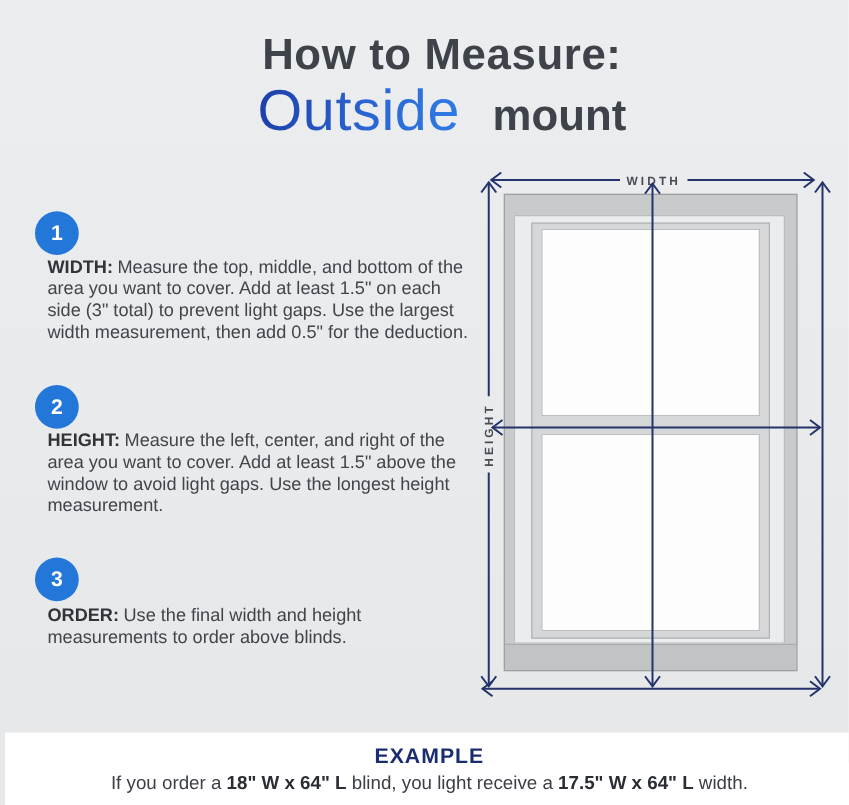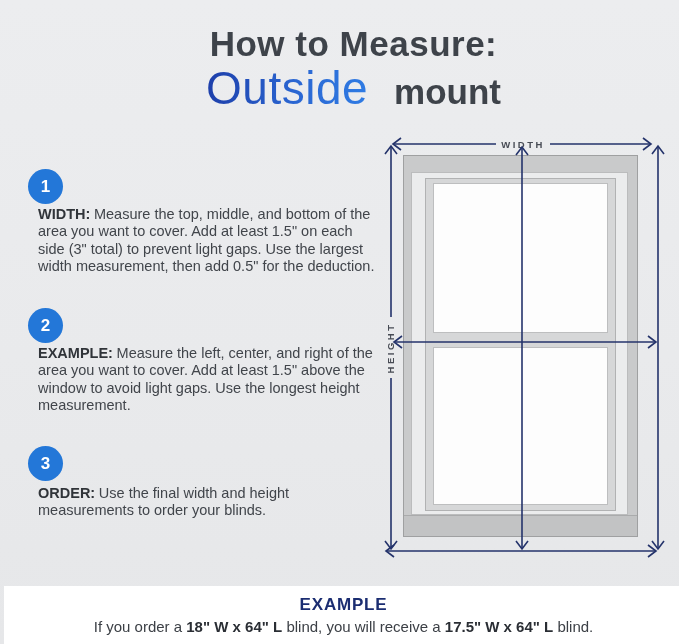--- a/index.html
+++ b/index.html
@@ -91,24 +91,24 @@
     <div class="title-line1">How to Measure:</div>
     <div class="title-line2">
       <span class="title-highlight">Outside</span><span class="title-suffix">mount</span>
     </div>
   </div>
 
   <div class="step-badge badge-1">1</div>
   <p class="step-text text-1"><b class="step-label">WIDTH:</b><span>Measure the top, middle, and bottom of the area you want to cover. Add at least 1.5" on each side (3" total) to prevent light gaps. Use the largest width measurement, then add 0.5" for the deduction.</span></p>
 
   <div class="step-badge badge-2">2</div>
-  <p class="step-text text-2"><b class="step-label">EXAMPLE:</b><span>Measure the left, center, and right of the area you want to cover. Add at least 1.5" above the window to avoid light gaps. Use the longest height measurement.</span></p>
+  <p class="step-text text-2"><b class="step-label">HEIGHT:</b><span>Measure the left, center, and right of the area you want to cover. Add at least 1.5" above the window to avoid light gaps. Use the longest height measurement.</span></p>
 
   <div class="step-badge badge-3">3</div>
-  <p class="step-text text-3"><b class="step-label">ORDER:</b><span>Use the final width and height measurements to order your blinds.</span></p>
+  <p class="step-text text-3"><b class="step-label">ORDER:</b><span>Use the final width and height measurements to order above blinds.</span></p>
 
   <div class="diagram">
     <div class="casing"></div>
     <div class="sill"></div>
     <div class="jamb"></div>
     <div class="sash"></div>
     <div class="pane pane-top"></div>
     <div class="pane pane-bottom"></div>
 
     <svg class="arrows-svg" viewBox="0 0 299 440">
@@ -149,17 +149,17 @@
         <path class="measure-line" d="M14 212 H276"></path>
         <path class="measure-line" d="M22 206 L14 212 L22 218"></path>
         <path class="measure-line" d="M268 206 L276 212 L268 218"></path>
       </g>
     </svg>
   </div>
 
   <div class="footer">
     <div class="example-heading">EXAMPLE</div>
     <div class="example-sentence">
-      <span>If you order a </span><span class="example-bold">18" W x 64" L</span><span> blind, you will receive a </span><span class="example-bold">17.5" W x 64" L</span><span> blind.</span>
+      <span>If you order a </span><span class="example-bold">18" W x 64" L</span><span> blind, you light receive a </span><span class="example-bold">17.5" W x 64" L</span><span> width.</span>
     </div>
   </div>
 
 </div>
 
 </body></html>

